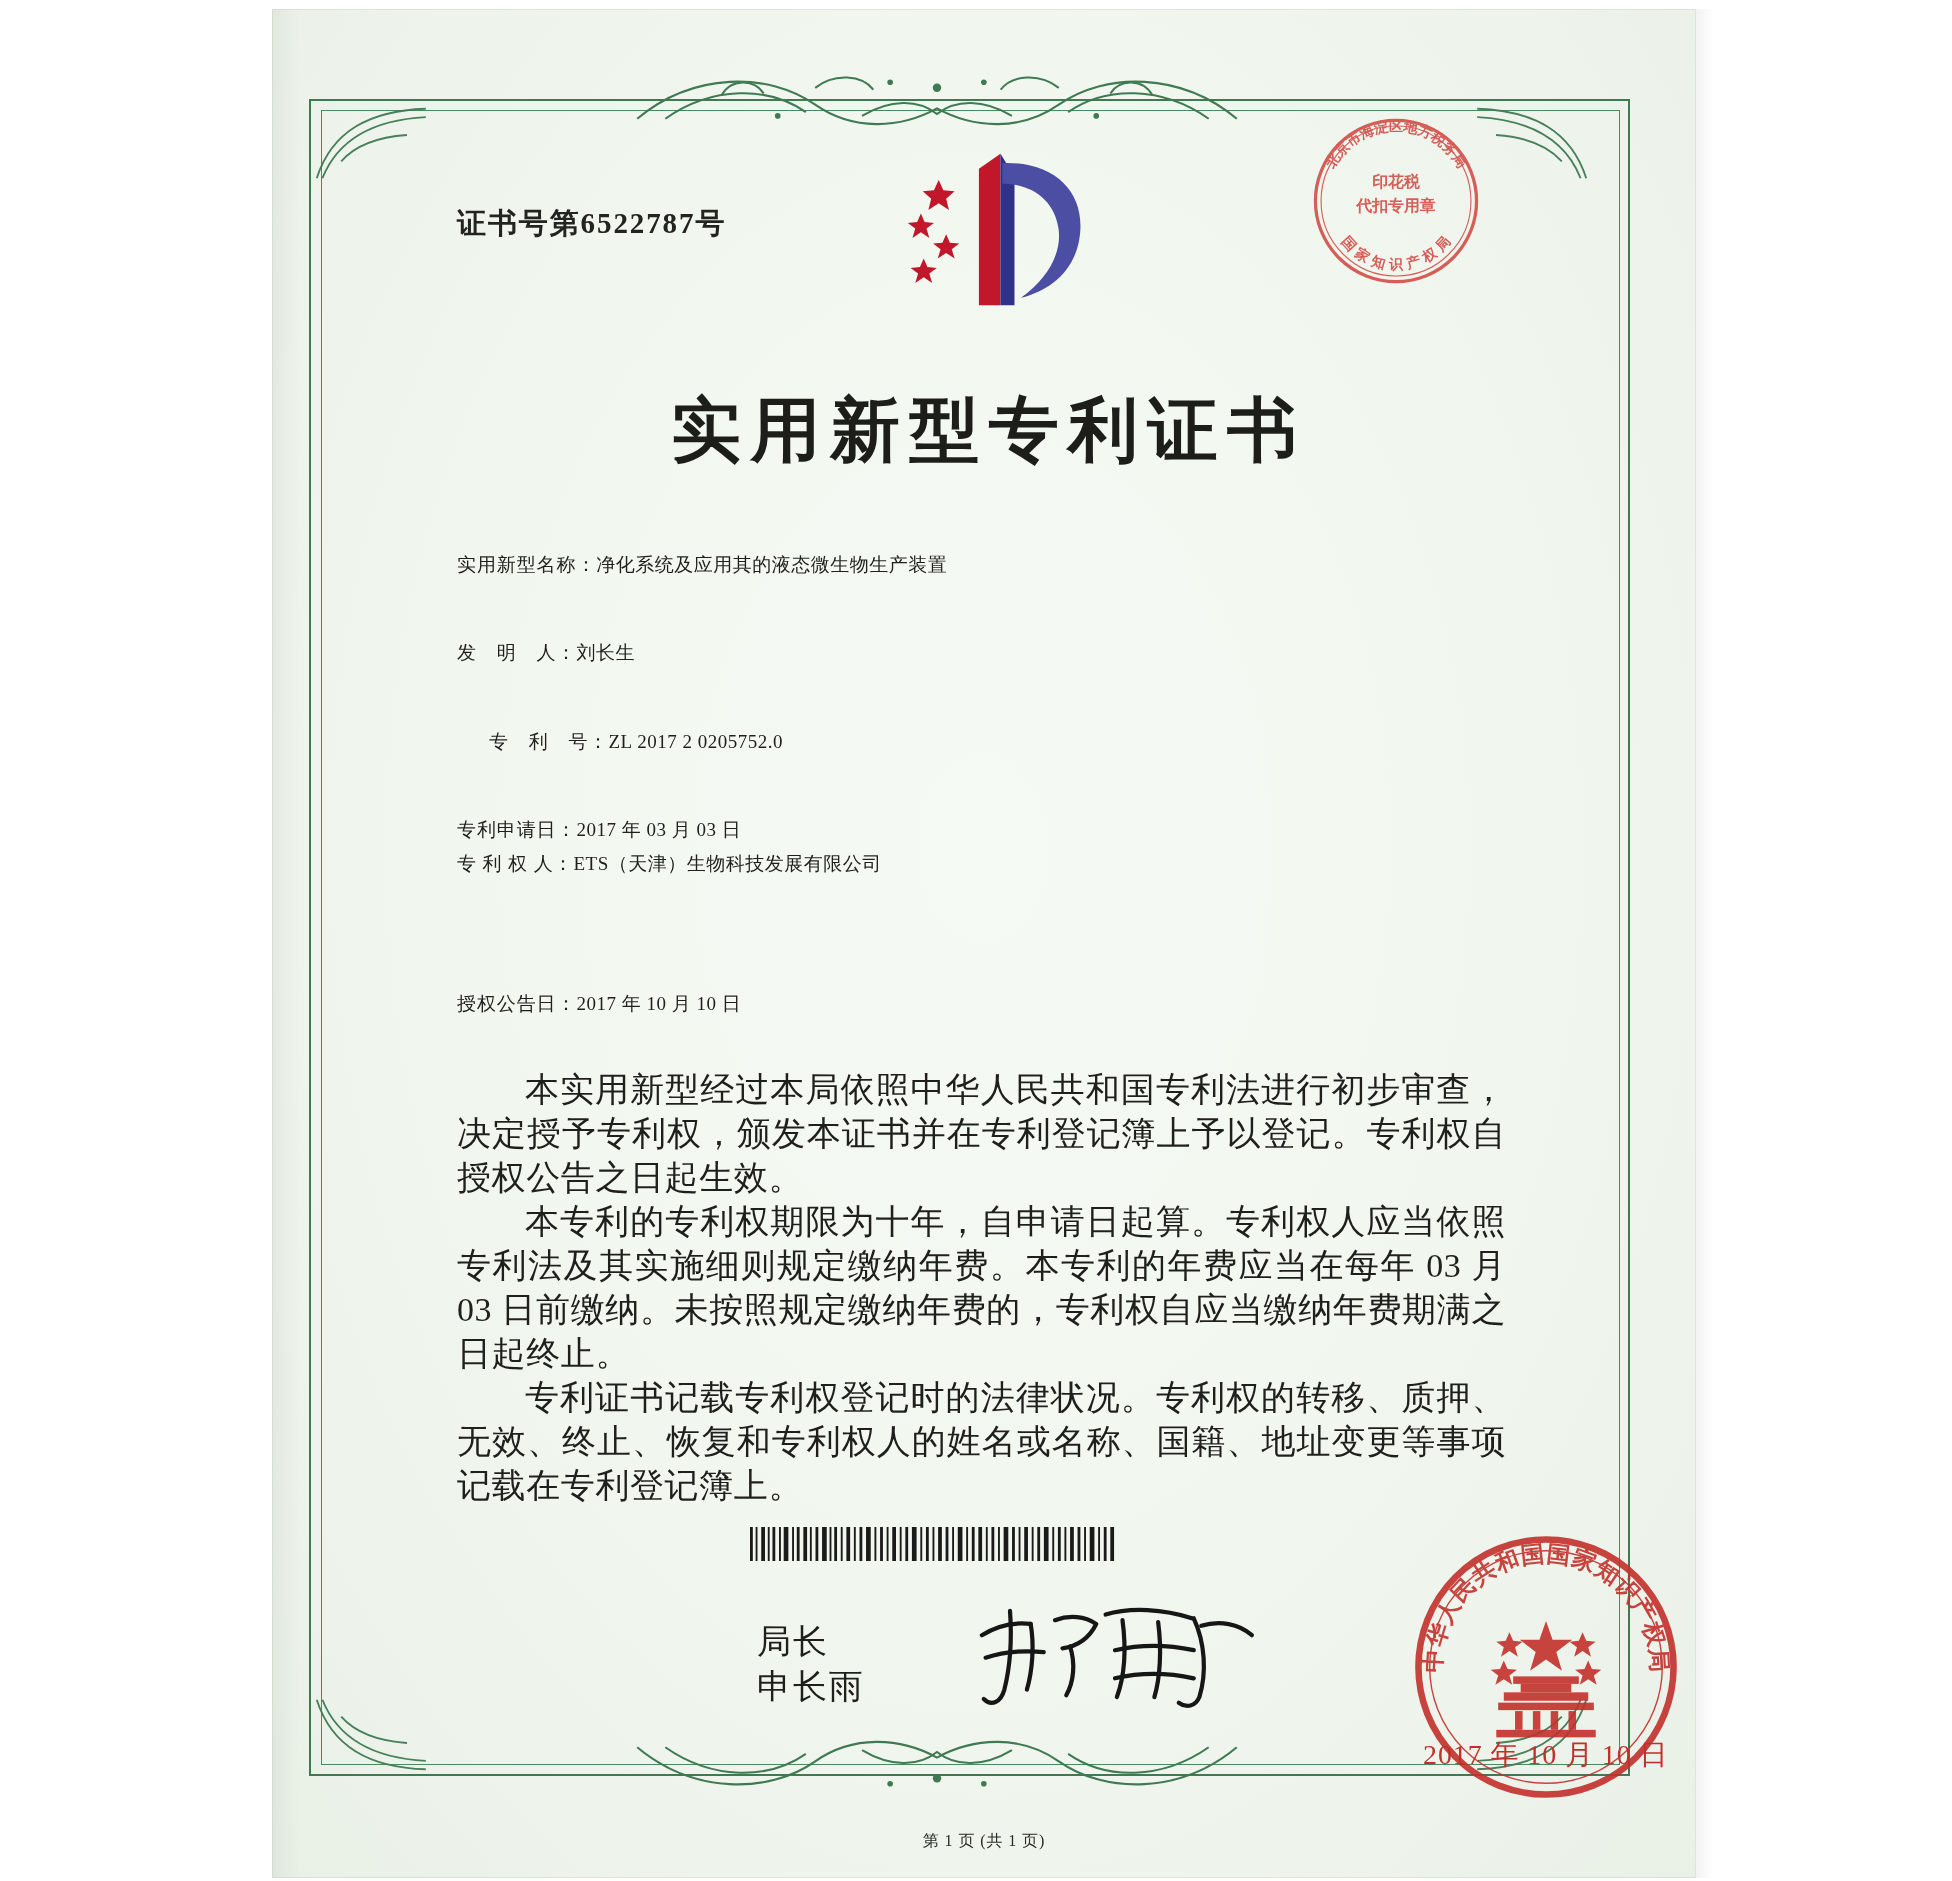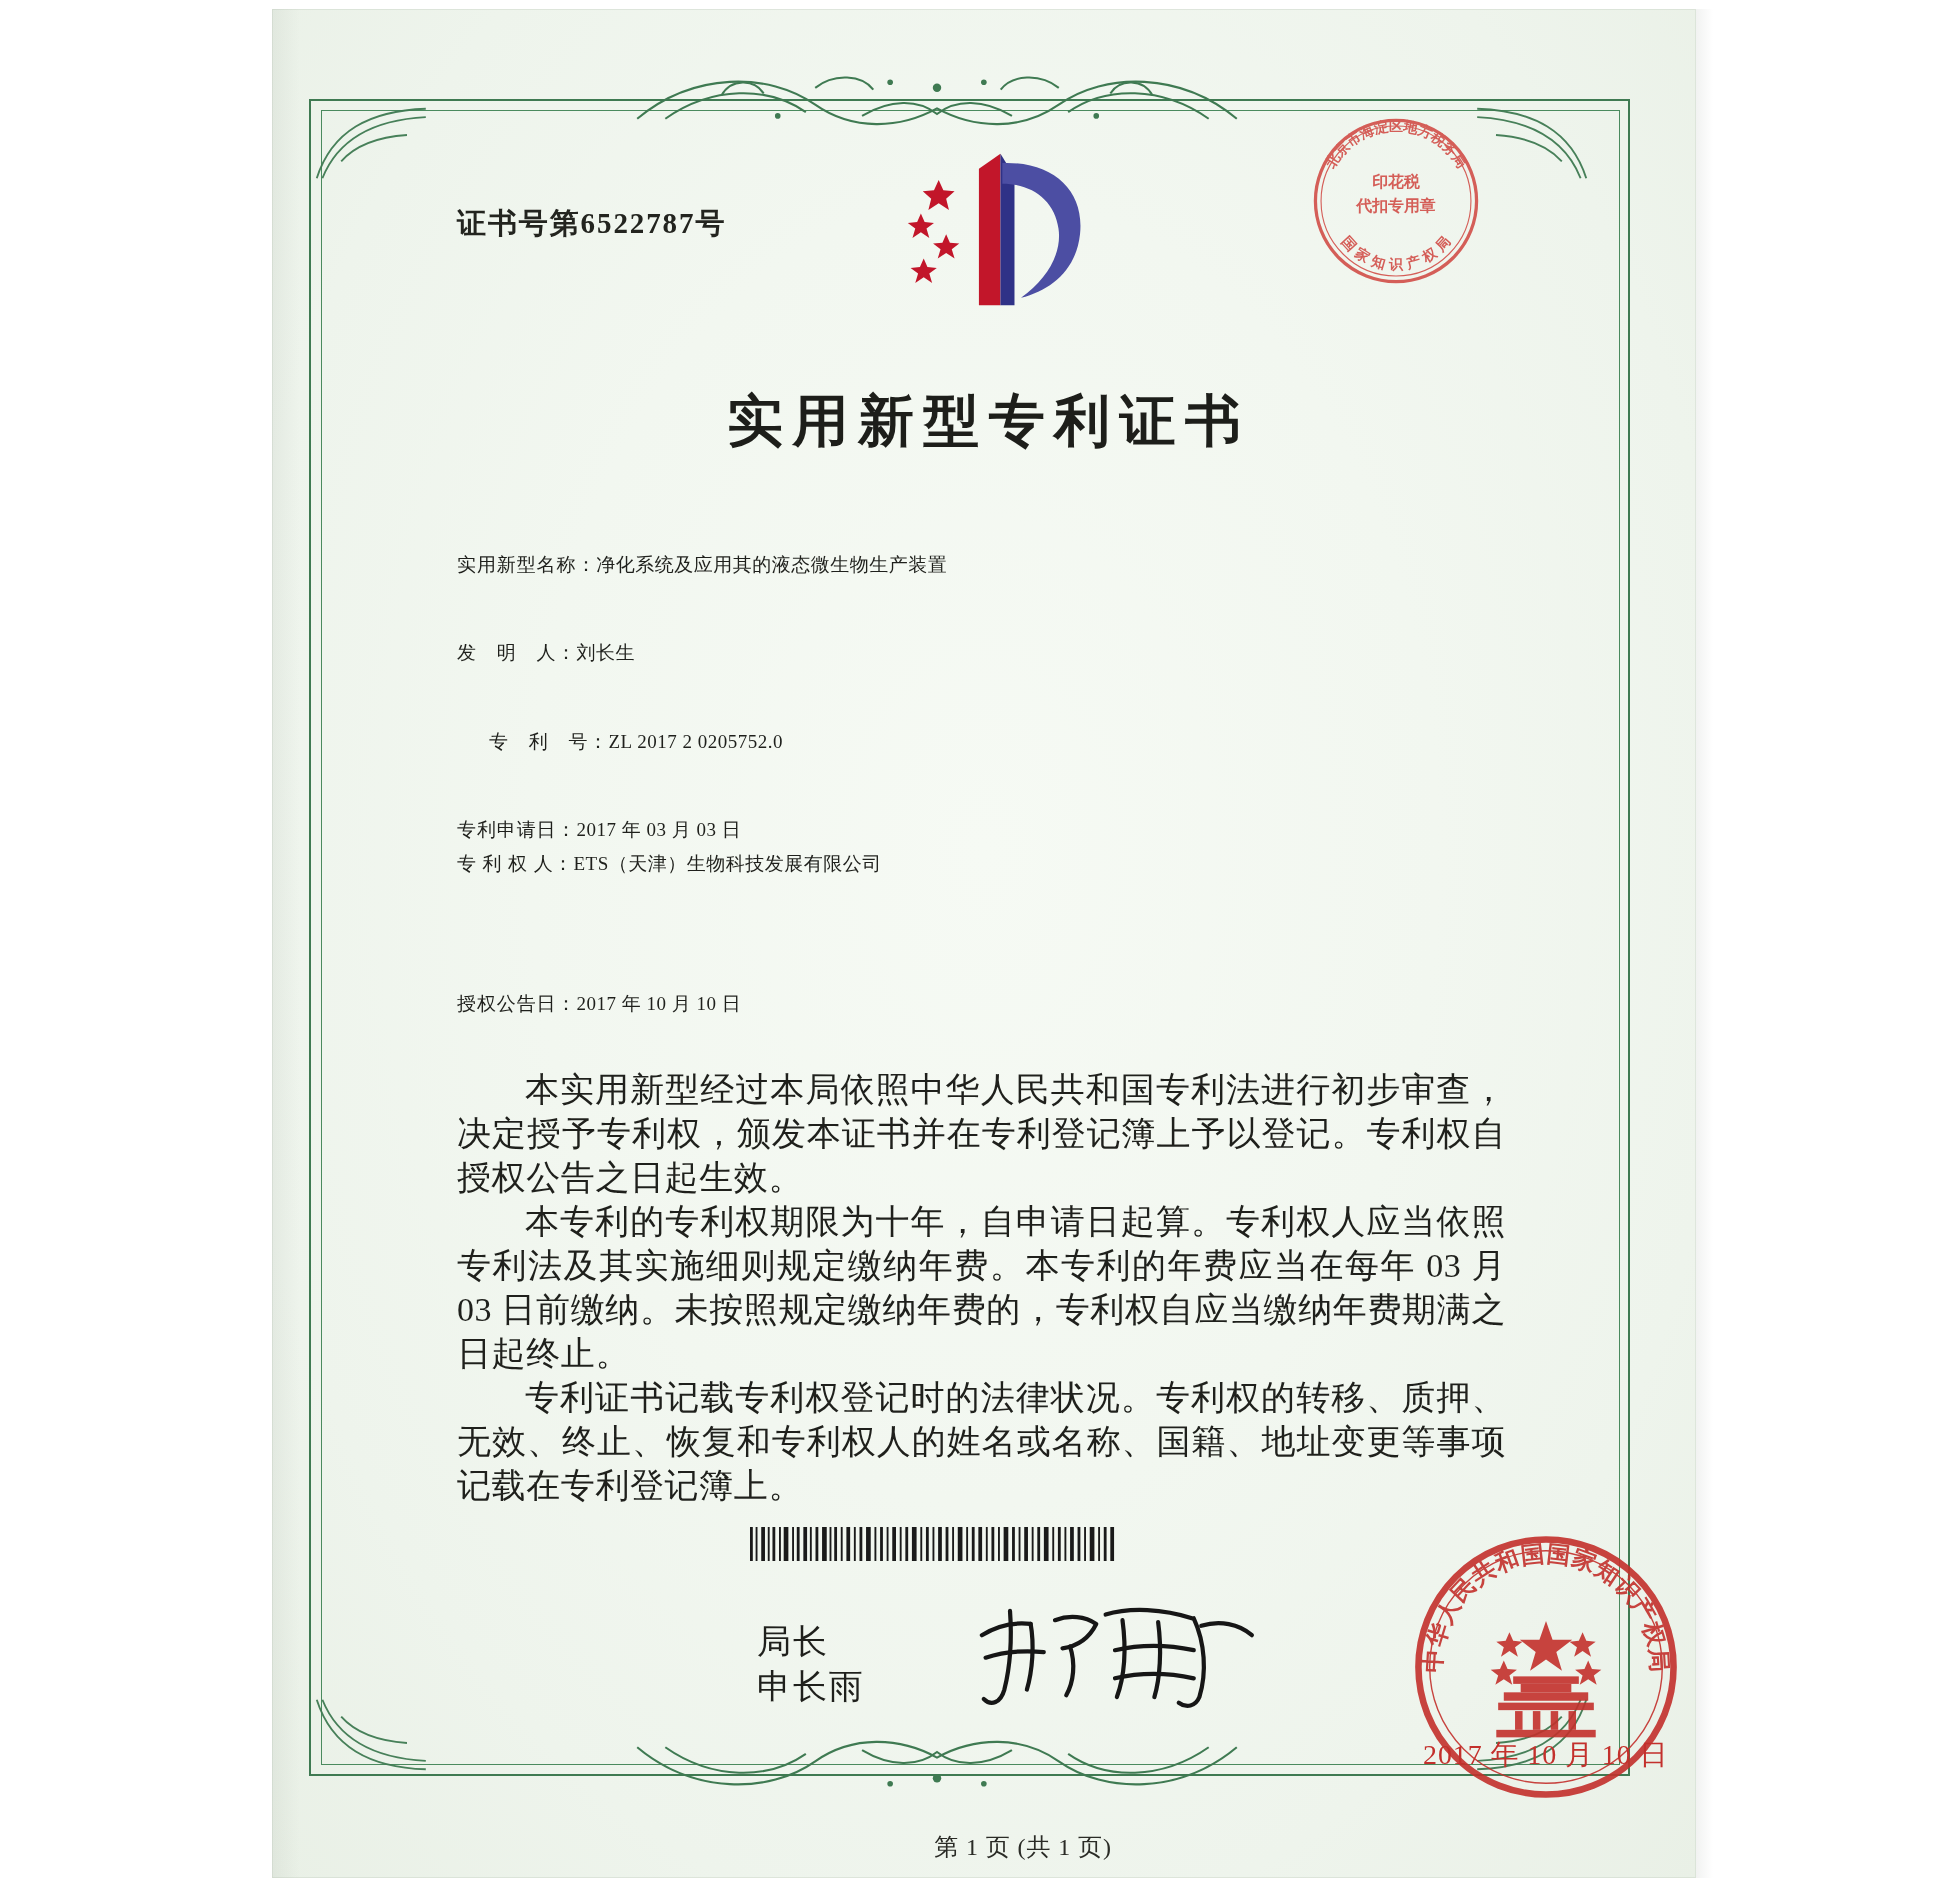--- a/index.html
+++ b/index.html
@@ -109,21 +109,21 @@
   }
 
   
   #main-title {
     position: absolute;
     left: 0; top: 375px;
     width: 1424px;
     text-align: center;
     font-family: "DejaVu Serif", "Liberation Serif", serif;
     font-weight: bold;
-    font-size: 56px;
+    font-size: 70px;
     letter-spacing: 9.4px;
     color: #1d1e1a;
     text-indent: 9.4px;
   }
 
   
   .field {
     position: absolute;
     left: 185px;
     font-size: 19px;
@@ -191,24 +191,23 @@
     letter-spacing: 0.9px;
     white-space: nowrap;
   }
 
   
   #page-footer {
     position: absolute;
     left: 0; top: 1822px;
     width: 1424px;
     text-align: center;
-    font-size: 24px;
+    font-size: 16px;
     color: #2a2b26;
     letter-spacing: 0.9px;
-    margin-left: 39px;
   }
 </style>
 </head>
 <body>
 
 <div id="scan">
   <div id="paper">
 
     <div id="border-outer"></div>
     <div id="border-inner"></div>

